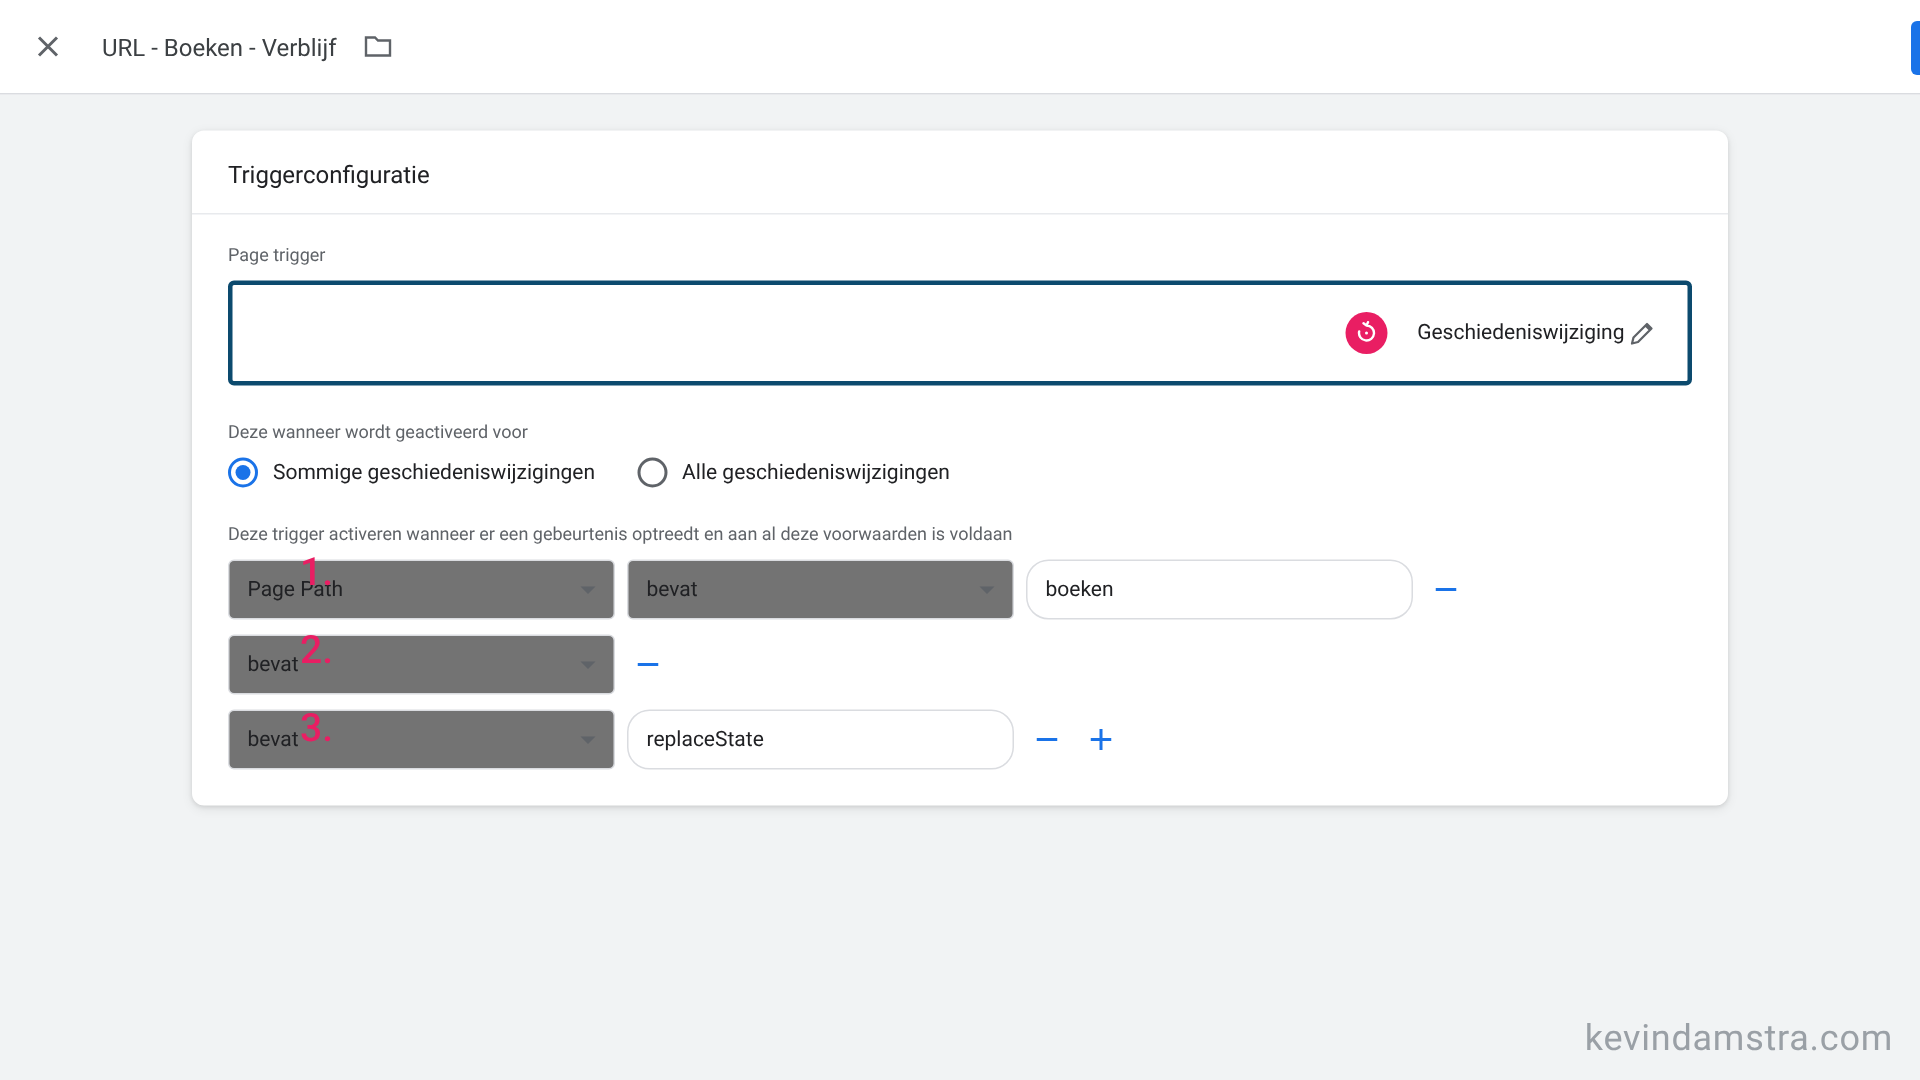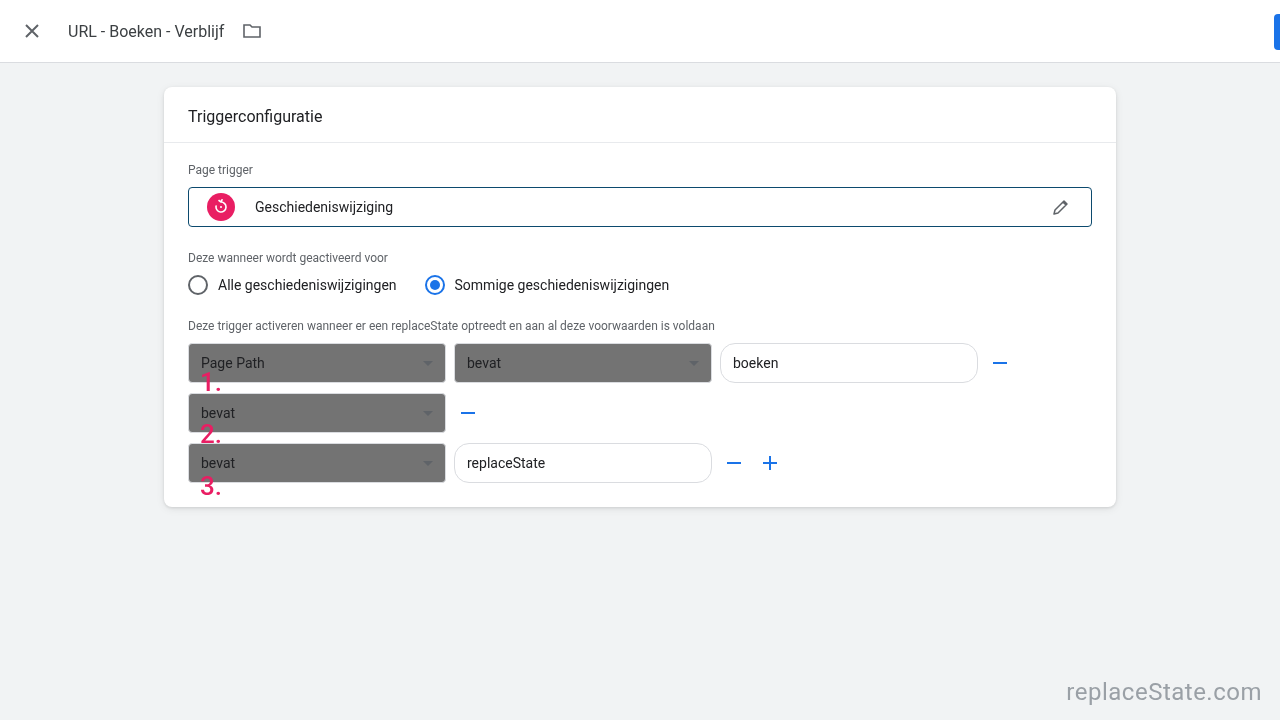--- a/index.html
+++ b/index.html
@@ -9,30 +9,30 @@
   .close-btn { width: 24px; height: 24px; display: flex; align-items: center; justify-content: center; color: #5f6368; cursor: pointer; margin-right: 24px; font-size: 20px; }
   .title { font-size: 16px; color: #3c4043; font-weight: 400; }
   .folder-btn { margin-left: 16px; width: 24px; height: 24px; display: flex; align-items: center; justify-content: center; color: #5f6368; cursor: pointer; }
   .save-edge { position: absolute; right: 0; top: 14px; width: 6px; height: 36px; background: #1a73e8; border-radius: 4px 0 0 4px; }
   
   .content { display: flex; justify-content: center; padding-top: 24px; position: relative; }
   
   .annotations { position: absolute; left: 200px; top: 304px; display: flex; flex-direction: column; gap: 22px; }
   .annotation { font-size: 26px; font-weight: 500; color: #e91e63; }
   
-  .card { width: 952px; background: #fff; border-radius: 8px; box-shadow: 0 1px 3px rgba(0,0,0,0.1), 0 2px 8px rgba(0,0,0,0.08); }
+  .card { width: 1024px; background: #fff; border-radius: 8px; box-shadow: 0 1px 3px rgba(0,0,0,0.1), 0 2px 8px rgba(0,0,0,0.08); }
   
   .card-header { padding: 20px 24px 16px 24px; font-size: 16px; color: #202124; font-weight: 400; }
   .card-divider { height: 1px; background: #e8eaed; }
   
   .card-body { padding: 20px 24px 24px 24px; }
   
   .section-label { font-size: 12px; color: #5f6368; margin-bottom: 10px; }
   
-  .trigger-type-box { border: 1px solid #0c4a6e; border-radius: 4px; padding: 5px 18px; display: flex; align-items: center; justify-content: space-between; margin-bottom: 24px; }
+  .trigger-type-box { border: 3px solid #0c4a6e; border-radius: 4px; padding: 18px 18px; display: flex; align-items: center; justify-content: flex-end; margin-bottom: 24px; }
   .trigger-type-left { display: flex; align-items: center; gap: 20px; }
   .trigger-icon { width: 28px; height: 28px; border-radius: 50%; background: #e91e63; display: flex; align-items: center; justify-content: center; }
   .trigger-name { font-size: 14px; color: #202124; }
   .edit-btn { color: #5f6368; cursor: pointer; width: 24px; height: 24px; display: flex; align-items: center; justify-content: center; }
   
   .radio-row { display: flex; align-items: center; gap: 28px; margin-bottom: 24px; margin-top: 10px; }
   .radio-option { display: flex; align-items: center; gap: 10px; cursor: pointer; }
   .radio-outer { width: 20px; height: 20px; border-radius: 50%; border: 2px solid #5f6368; display: flex; align-items: center; justify-content: center; }
   .radio-outer.selected { border-color: #1a73e8; }
   .radio-inner { width: 10px; height: 10px; border-radius: 50%; background: #1a73e8; }
@@ -93,32 +93,32 @@
         <div class="edit-btn">
           <svg width="18" height="18" viewBox="0 0 18 18">
               <path d="M2 16 l1-4 9-9 3 3 -9 9 z M11 4 l3 3" stroke="#5f6368" stroke-width="1.5" fill="none" stroke-linejoin="round"></path>
             </svg>
         </div>
       </div>
 
       <div class="section-label">Deze wanneer wordt geactiveerd voor</div>
       <div class="radio-row">
         <div class="radio-option">
-          <div class="radio-outer"></div>
-          <div class="radio-label">Alle geschiedeniswijzigingen</div>
-        </div>
-        <div class="radio-option">
           <div class="radio-outer selected">
               <div class="radio-inner"></div>
             </div>
           <div class="radio-label">Sommige geschiedeniswijzigingen</div>
         </div>
+        <div class="radio-option">
+          <div class="radio-outer"></div>
+          <div class="radio-label">Alle geschiedeniswijzigingen</div>
+        </div>
       </div>
 
-      <div class="section-label">Deze trigger activeren wanneer er een replaceState optreedt en aan al deze voorwaarden is voldaan</div>
+      <div class="section-label">Deze trigger activeren wanneer er een gebeurtenis optreedt en aan al deze voorwaarden is voldaan</div>
       <div class="conditions">
 
         <div class="condition-row">
           <div class="select-box">
             <span>Page Path</span>
             <span class="dropdown-arrow"></span>
           </div>
           <div class="select-box op">
             <span>bevat</span>
             <span class="dropdown-arrow"></span>
@@ -160,13 +160,13 @@
                 <rect x="0" y="6" width="14" height="2" fill="#1a73e8"></rect>
               </svg>
           </div>
         </div>
 
       </div>
     </div>
   </div>
 </div>
 
-<div class="watermark">replaceState.com</div>
+<div class="watermark">kevindamstra.com</div>
 
 </body></html>

